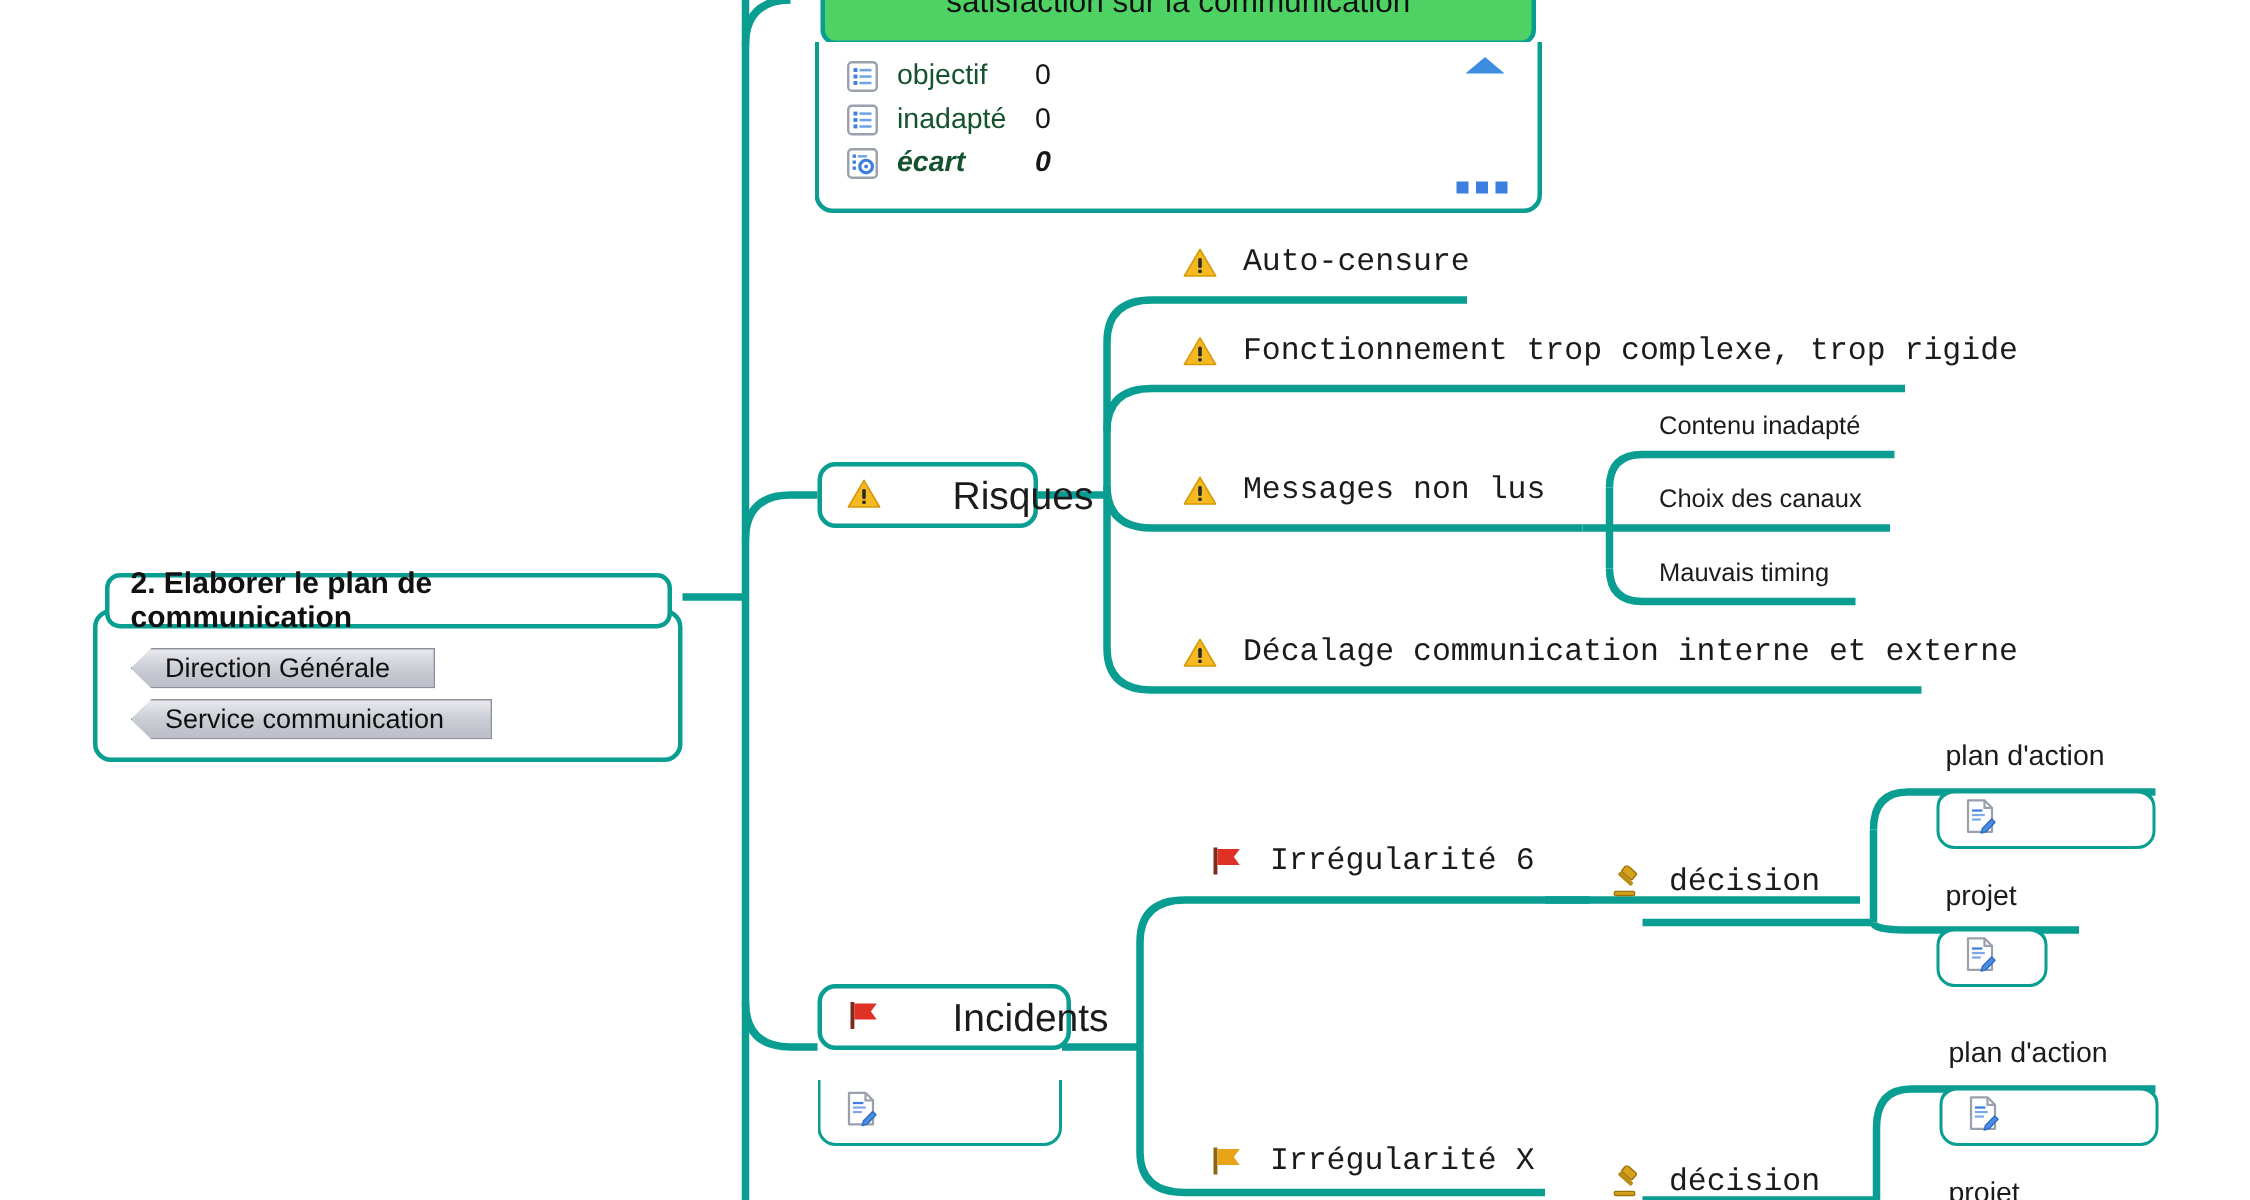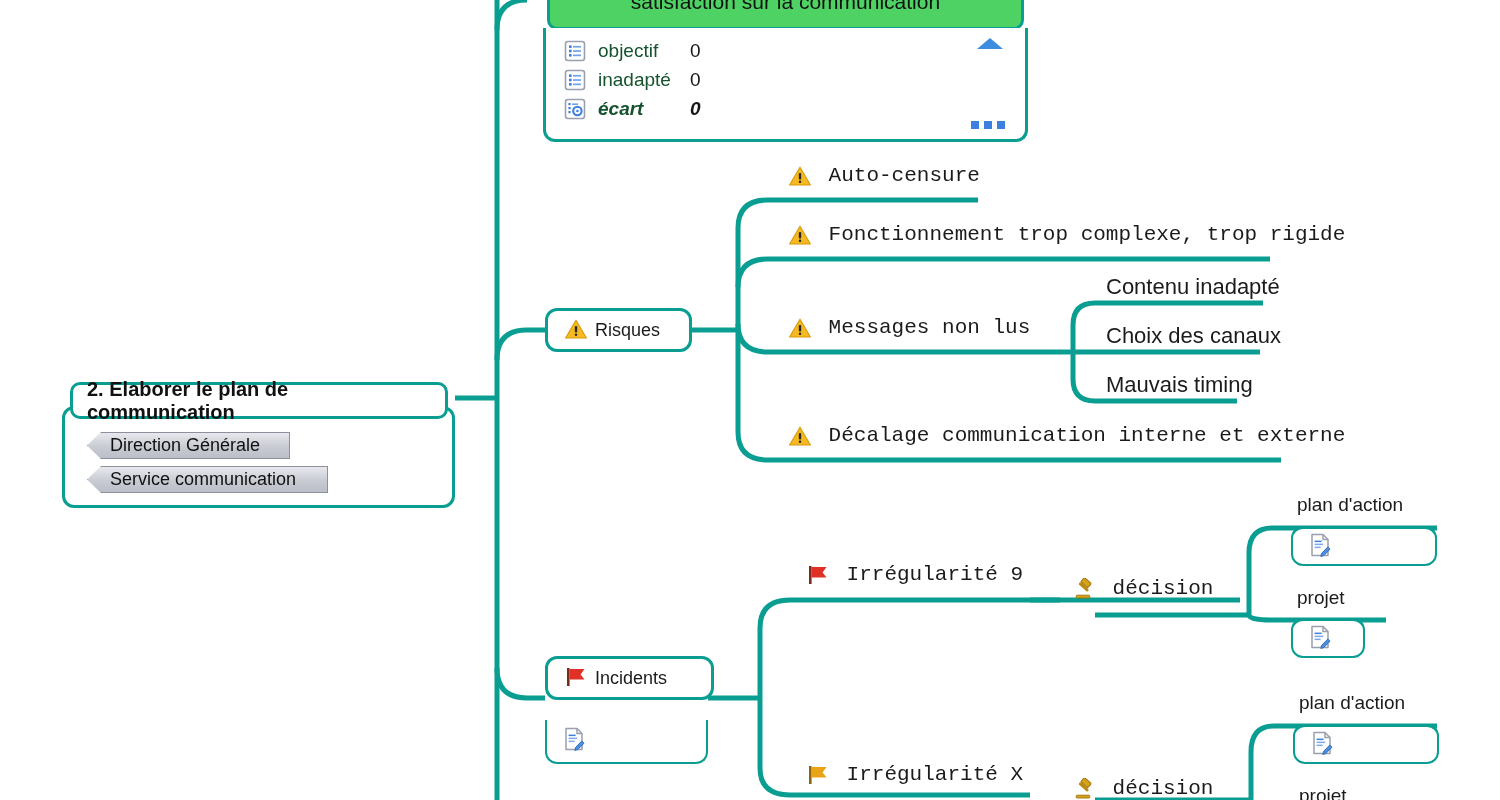--- a/index.html
+++ b/index.html
@@ -19,21 +19,21 @@
   .warn{width:24px;height:22px;margin-right:7px;position:relative;top:-1px;}
   .flag{width:24px;height:22px;margin-right:7px;position:relative;top:-1px;}
   .gavel{width:24px;height:22px;margin-right:7px;position:relative;top:-1px;}
 
   
   .boxnode{
     position:absolute;border:3px solid #0a9e92;border-radius:12px;
     background:#fff;box-sizing:border-box;display:flex;align-items:center;
     padding:0 16px;
   }
-  .boxnode .nlabel{font-size:18px;}
+  .boxnode .nlabel{font-size:26px;margin-left:40px;}
 
   
   .notebox{
     position:absolute;border:2.5px solid #0a9e92;border-top:none;
     border-radius:0 0 12px 12px;background:#fff;box-sizing:border-box;
     display:flex;align-items:center;padding-left:14px;
   }
   .notebox.topline{border-top:3px solid #0a9e92;border-radius:12px;}
 
   
@@ -69,21 +69,21 @@
   }
   .tag{
     position:absolute;height:27px;display:flex;align-items:center;
     padding-left:22px;padding-right:16px;font-size:18px;color:#101010;
     background:linear-gradient(#e8e9ee,#c9cbd3 55%,#bcbec8);
     border:1px solid #8d909c;box-sizing:border-box;
     clip-path:polygon(14px 0,100% 0,100% 100%,14px 100%,0 50%);
   }
 
   
-  .uline{position:absolute;font-size:22px;color:#1b1b1b;white-space:nowrap;}
+  .uline{position:absolute;font-size:17px;color:#1b1b1b;white-space:nowrap;}
 </style>
 </head>
 <body>
 
 <div id="canvas">
 
   <svg class="wires" viewBox="0 0 1500 800">
     <g fill="none" stroke="#0a9e92" stroke-width="5" stroke-linecap="butt">
 
       <path d="M455 398 H497"></path>
@@ -295,21 +295,21 @@
     </span>
   </div>
 
   <div class="node" style="left:806px;top:564px;">
     <span class="ico flag">
       <svg width="24" height="22" viewBox="0 0 24 22">
           <rect x="3" y="2" width="2.6" height="18" fill="#7a2b1d"></rect>
           <path d="M5.6 3 H20.5 L16.6 8.4 L20.5 13.6 H5.6 Z" fill="#e03127"></path>
         </svg>
     </span>
-    <span class="nlabel">Irrégularité 9</span>
+    <span class="nlabel">Irrégularité 6</span>
   </div>
 
   <div class="node" style="left:806px;top:764px;">
     <span class="ico flag">
       <svg width="24" height="22" viewBox="0 0 24 22">
           <rect x="3" y="2" width="2.6" height="18" fill="#8a6512"></rect>
           <path d="M5.6 3 H20.5 L16.6 8.4 L20.5 13.6 H5.6 Z" fill="#e8a317"></path>
         </svg>
     </span>
     <span class="nlabel">Irrégularité X</span>

